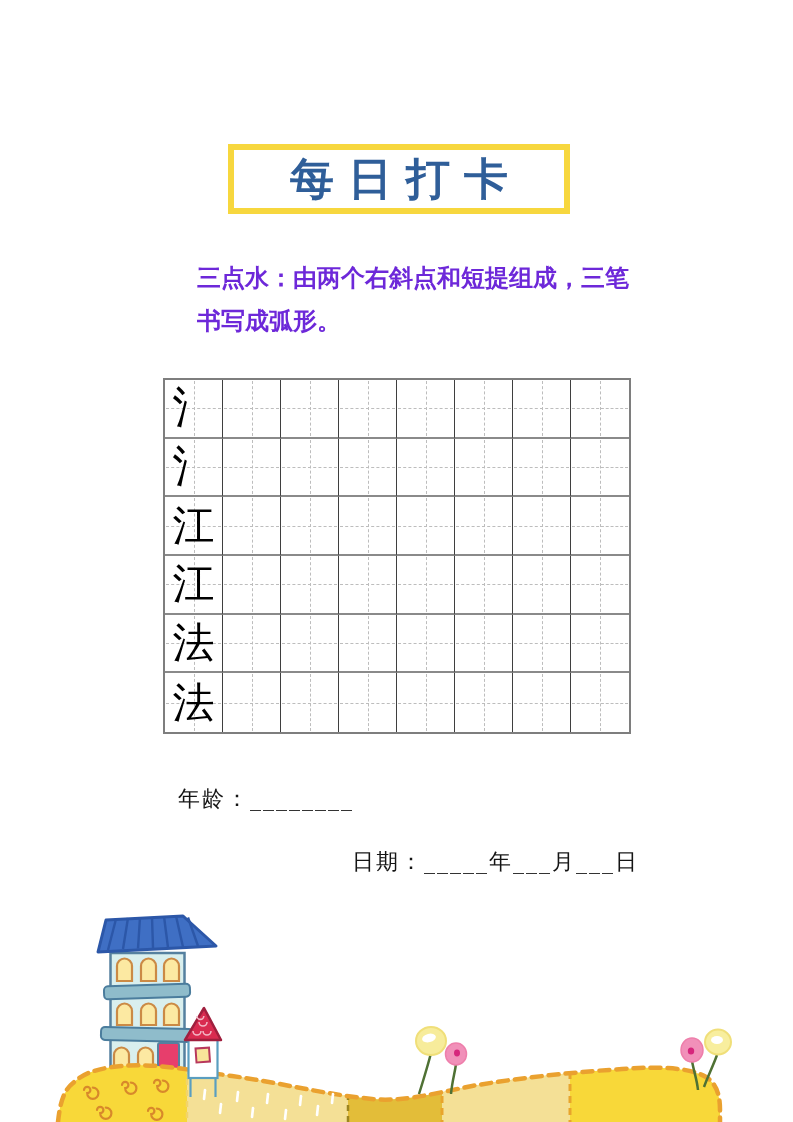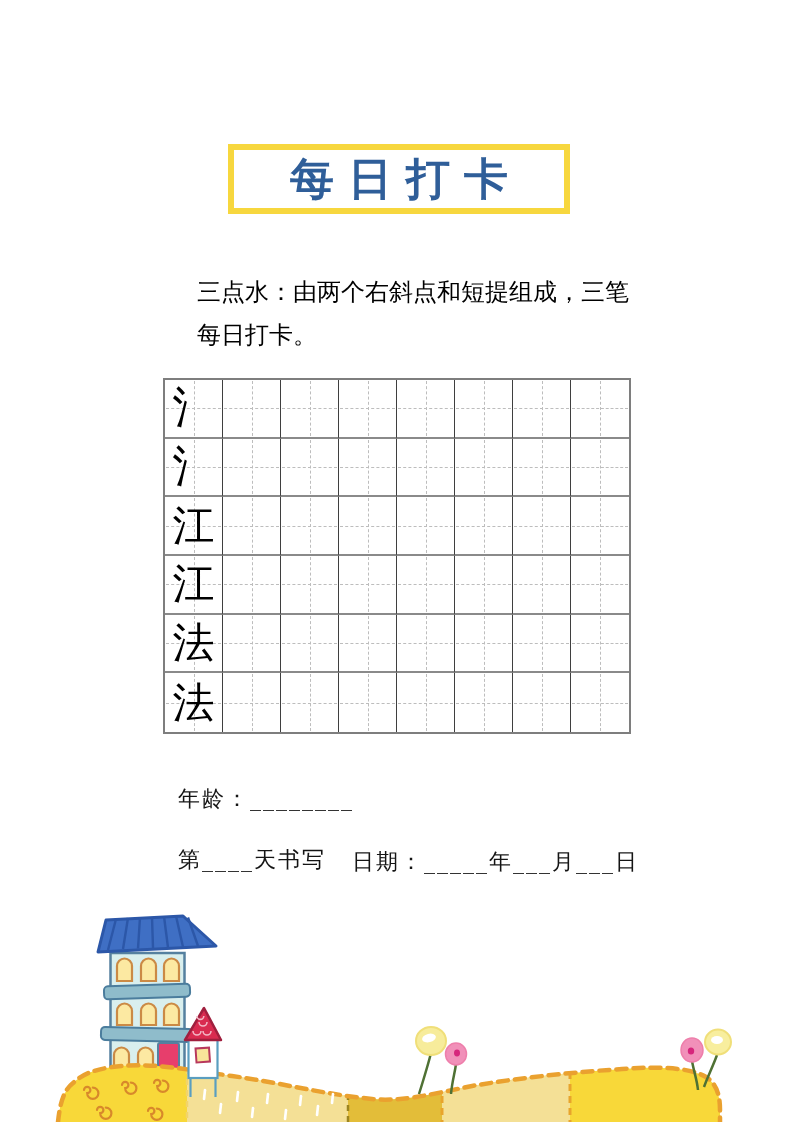--- a/index.html
+++ b/index.html
@@ -21,23 +21,23 @@
     display:flex;align-items:center;justify-content:center;
   }
   .title-text{
     font-size:44px;font-weight:bold;color:#2f5e99;
     letter-spacing:14px;padding-left:14px;
     font-family:"DejaVu Sans","Liberation Sans",sans-serif;
     white-space:nowrap;
   }
   
   .desc{
-    position:absolute;left:197px;top:271px;width:440px;
-    font-size:24px;line-height:43px;color:#000000;
-    font-weight:400;
+    position:absolute;left:197px;top:257px;width:440px;
+    font-size:24px;line-height:43px;color:#6d28d9;
+    font-weight:700;
     font-family:"DejaVu Sans","Liberation Sans",sans-serif;
   }
   
   .grid{
     position:absolute;left:163px;top:378px;
     width:468px;height:356px;
     box-sizing:border-box;
     border:2px solid #7e7e7e;
     display:grid;
     grid-template-columns:repeat(8,1fr);
@@ -84,21 +84,21 @@
 <body>
 
 <div class="page">
 
   <div class="title-box">
     <span class="title-text">每日打卡</span>
   </div>
 
   <div class="desc">
     <div>三点水：由两个右斜点和短提组成，三笔</div>
-    <div>每日打卡。</div>
+    <div>书写成弧形。</div>
   </div>
 
   <div class="grid">
     <div class="cell">
         <span class="ch">氵</span>
       </div>
     <div class="cell"></div>
     <div class="cell"></div>
     <div class="cell"></div>
     <div class="cell"></div>
@@ -157,23 +157,20 @@
     <div class="cell"></div>
     <div class="cell"></div>
     <div class="cell"></div>
     <div class="cell"></div>
     <div class="cell"></div>
     <div class="cell"></div>
   </div>
 
   <div class="form-item fi-age">
     <span>年龄：</span><span>________</span>
-  </div>
-  <div class="form-item fi-day">
-    <span>第____天书写</span>
   </div>
   <div class="form-item fi-date">
     <span>日期：</span><span>_____年___月___日</span>
   </div>
 
   <svg class="bottom-art" viewBox="0 900 793 222" xmlns="http://www.w3.org/2000/svg">
     <defs>
       <path id="hillShape" d="M 58 1122
         C 60 1104, 63 1091, 73 1083
         C 83 1074, 93 1070, 112 1067

